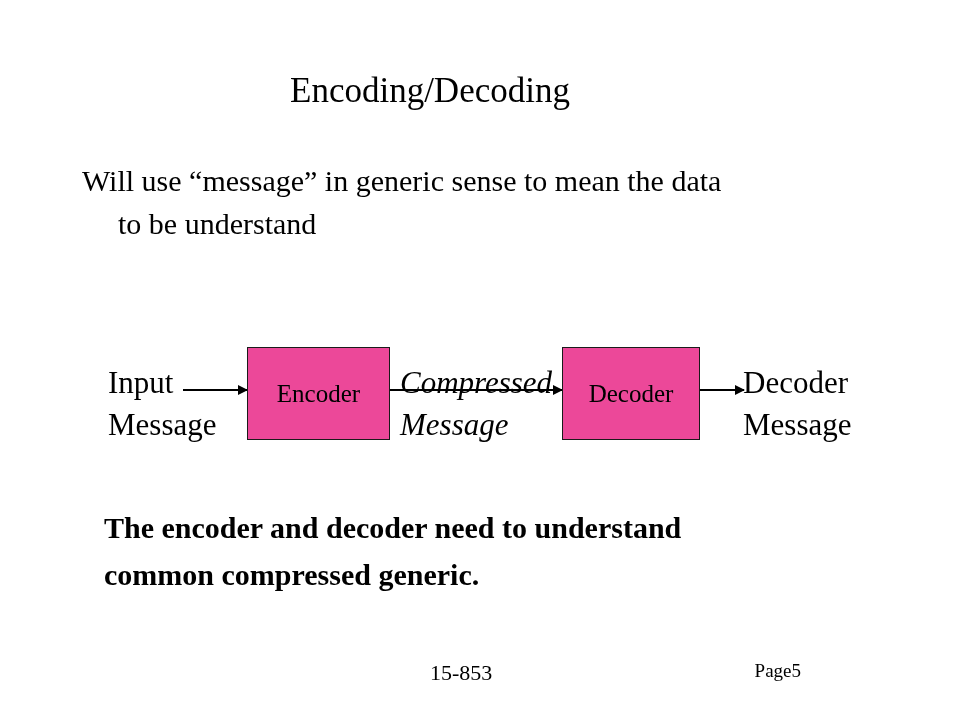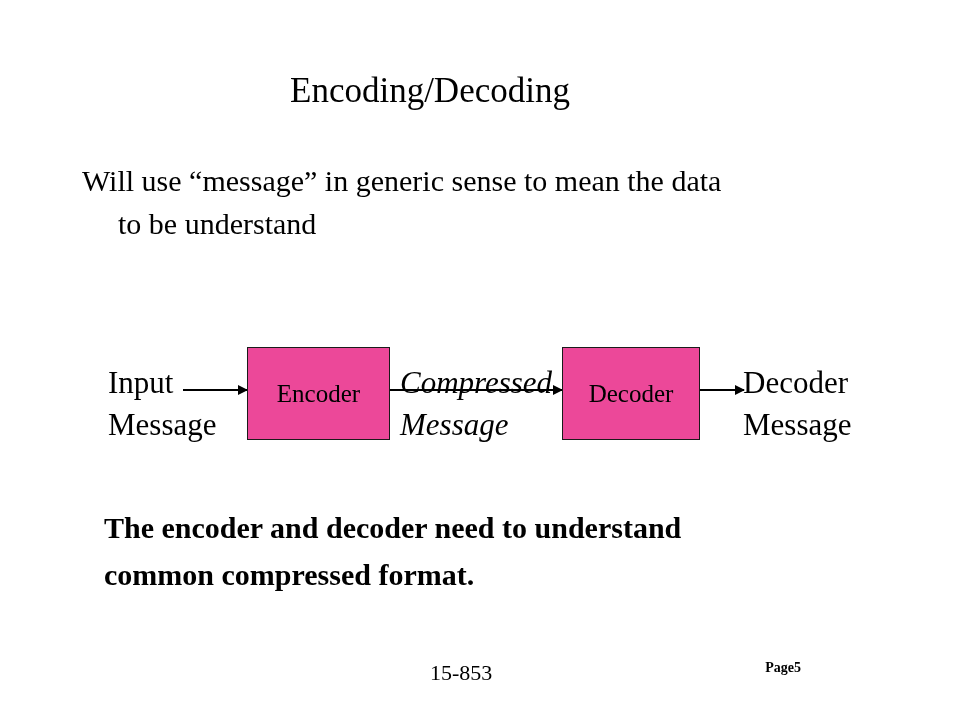--- a/index.html
+++ b/index.html
@@ -130,22 +130,21 @@
   .footer-center {
     position: absolute;
     left: 430px;
     top: 660px;
     font-size: 22px;
   }
   .footer-right {
     position: absolute;
     right: 14px;
     top: 660px;
-    font-size: 14px;
-    font-weight: bold;
+    font-size: 19px;
   }
 </style>
 </head>
 <body>
 
 <div class="slide">
 
   <div class="slide-title">Encoding/Decoding</div>
 
   <div class="bullet-top">
@@ -179,19 +178,19 @@
 
   <div class="arrow arrow-3"></div>
 
   <div class="label-block label-output">
     <div>Decoder</div>
     <div>Message</div>
   </div>
 
   <div class="bullet-bottom">
     <div>The encoder and decoder need to understand</div>
-    <div>common compressed format.</div>
+    <div>common compressed generic.</div>
   </div>
 
   <div class="footer-center">15-853</div>
   <div class="footer-right">Page5</div>
 
 </div>
 
 </body></html>

